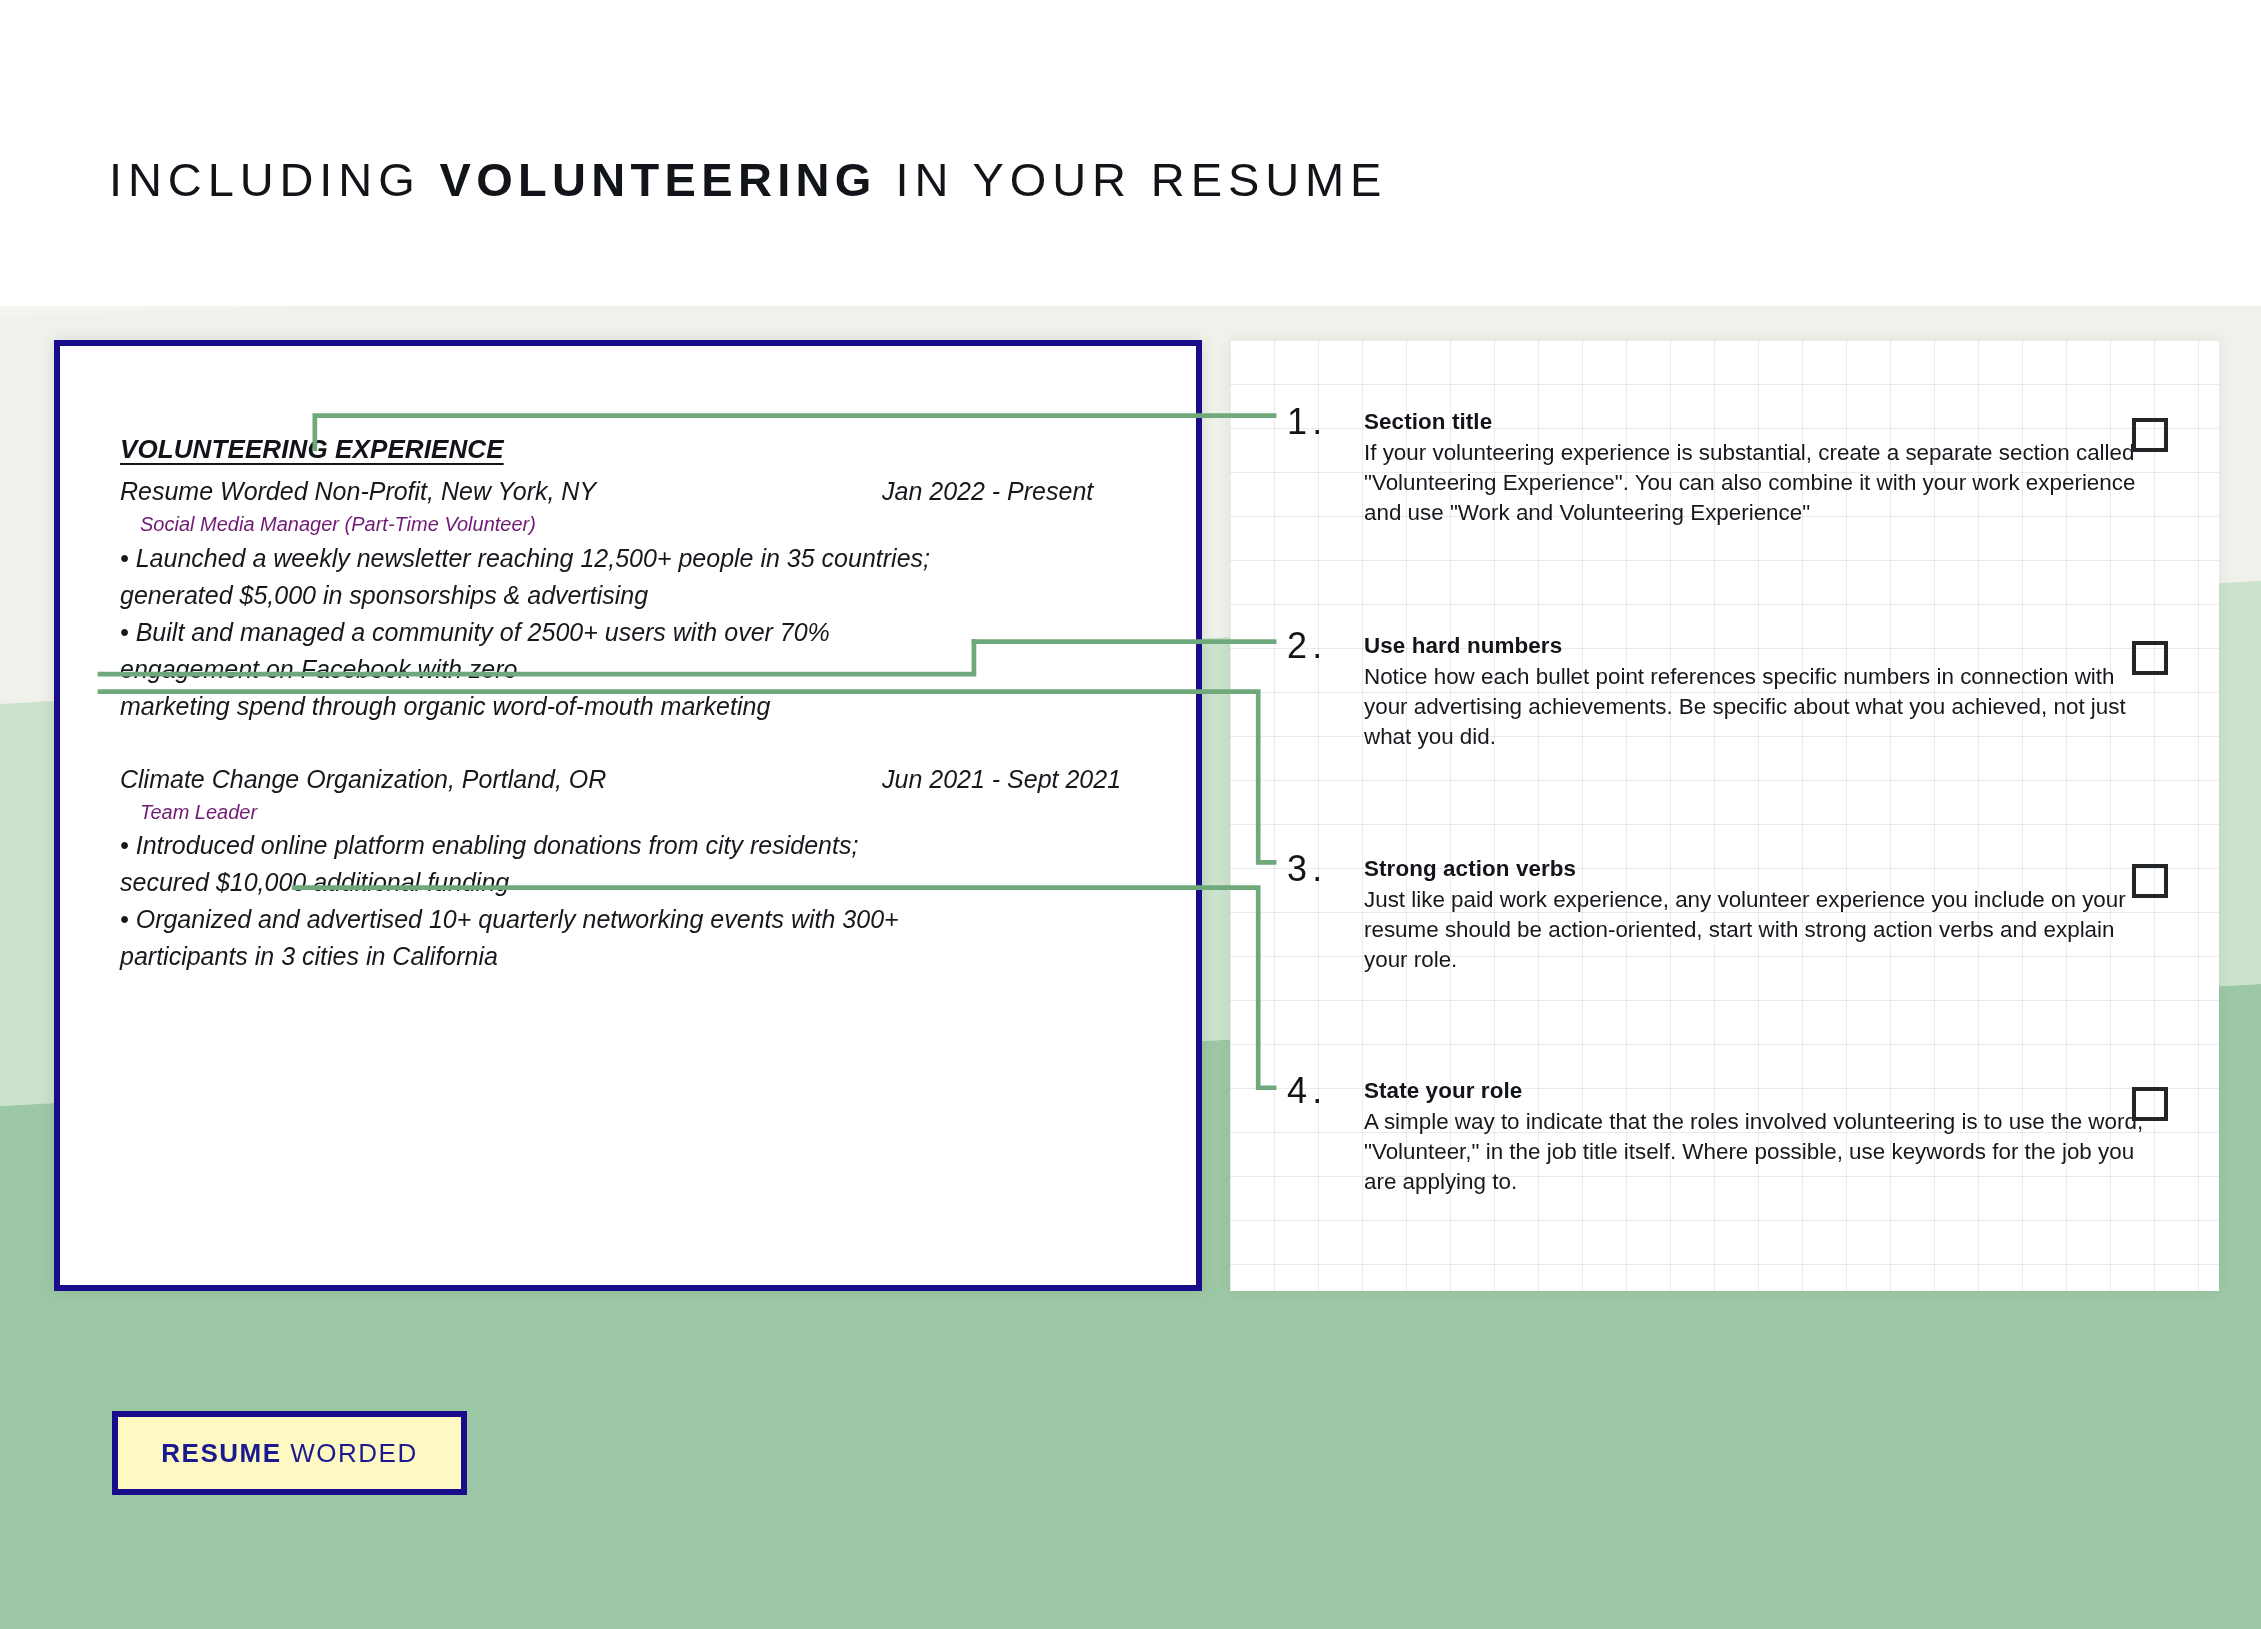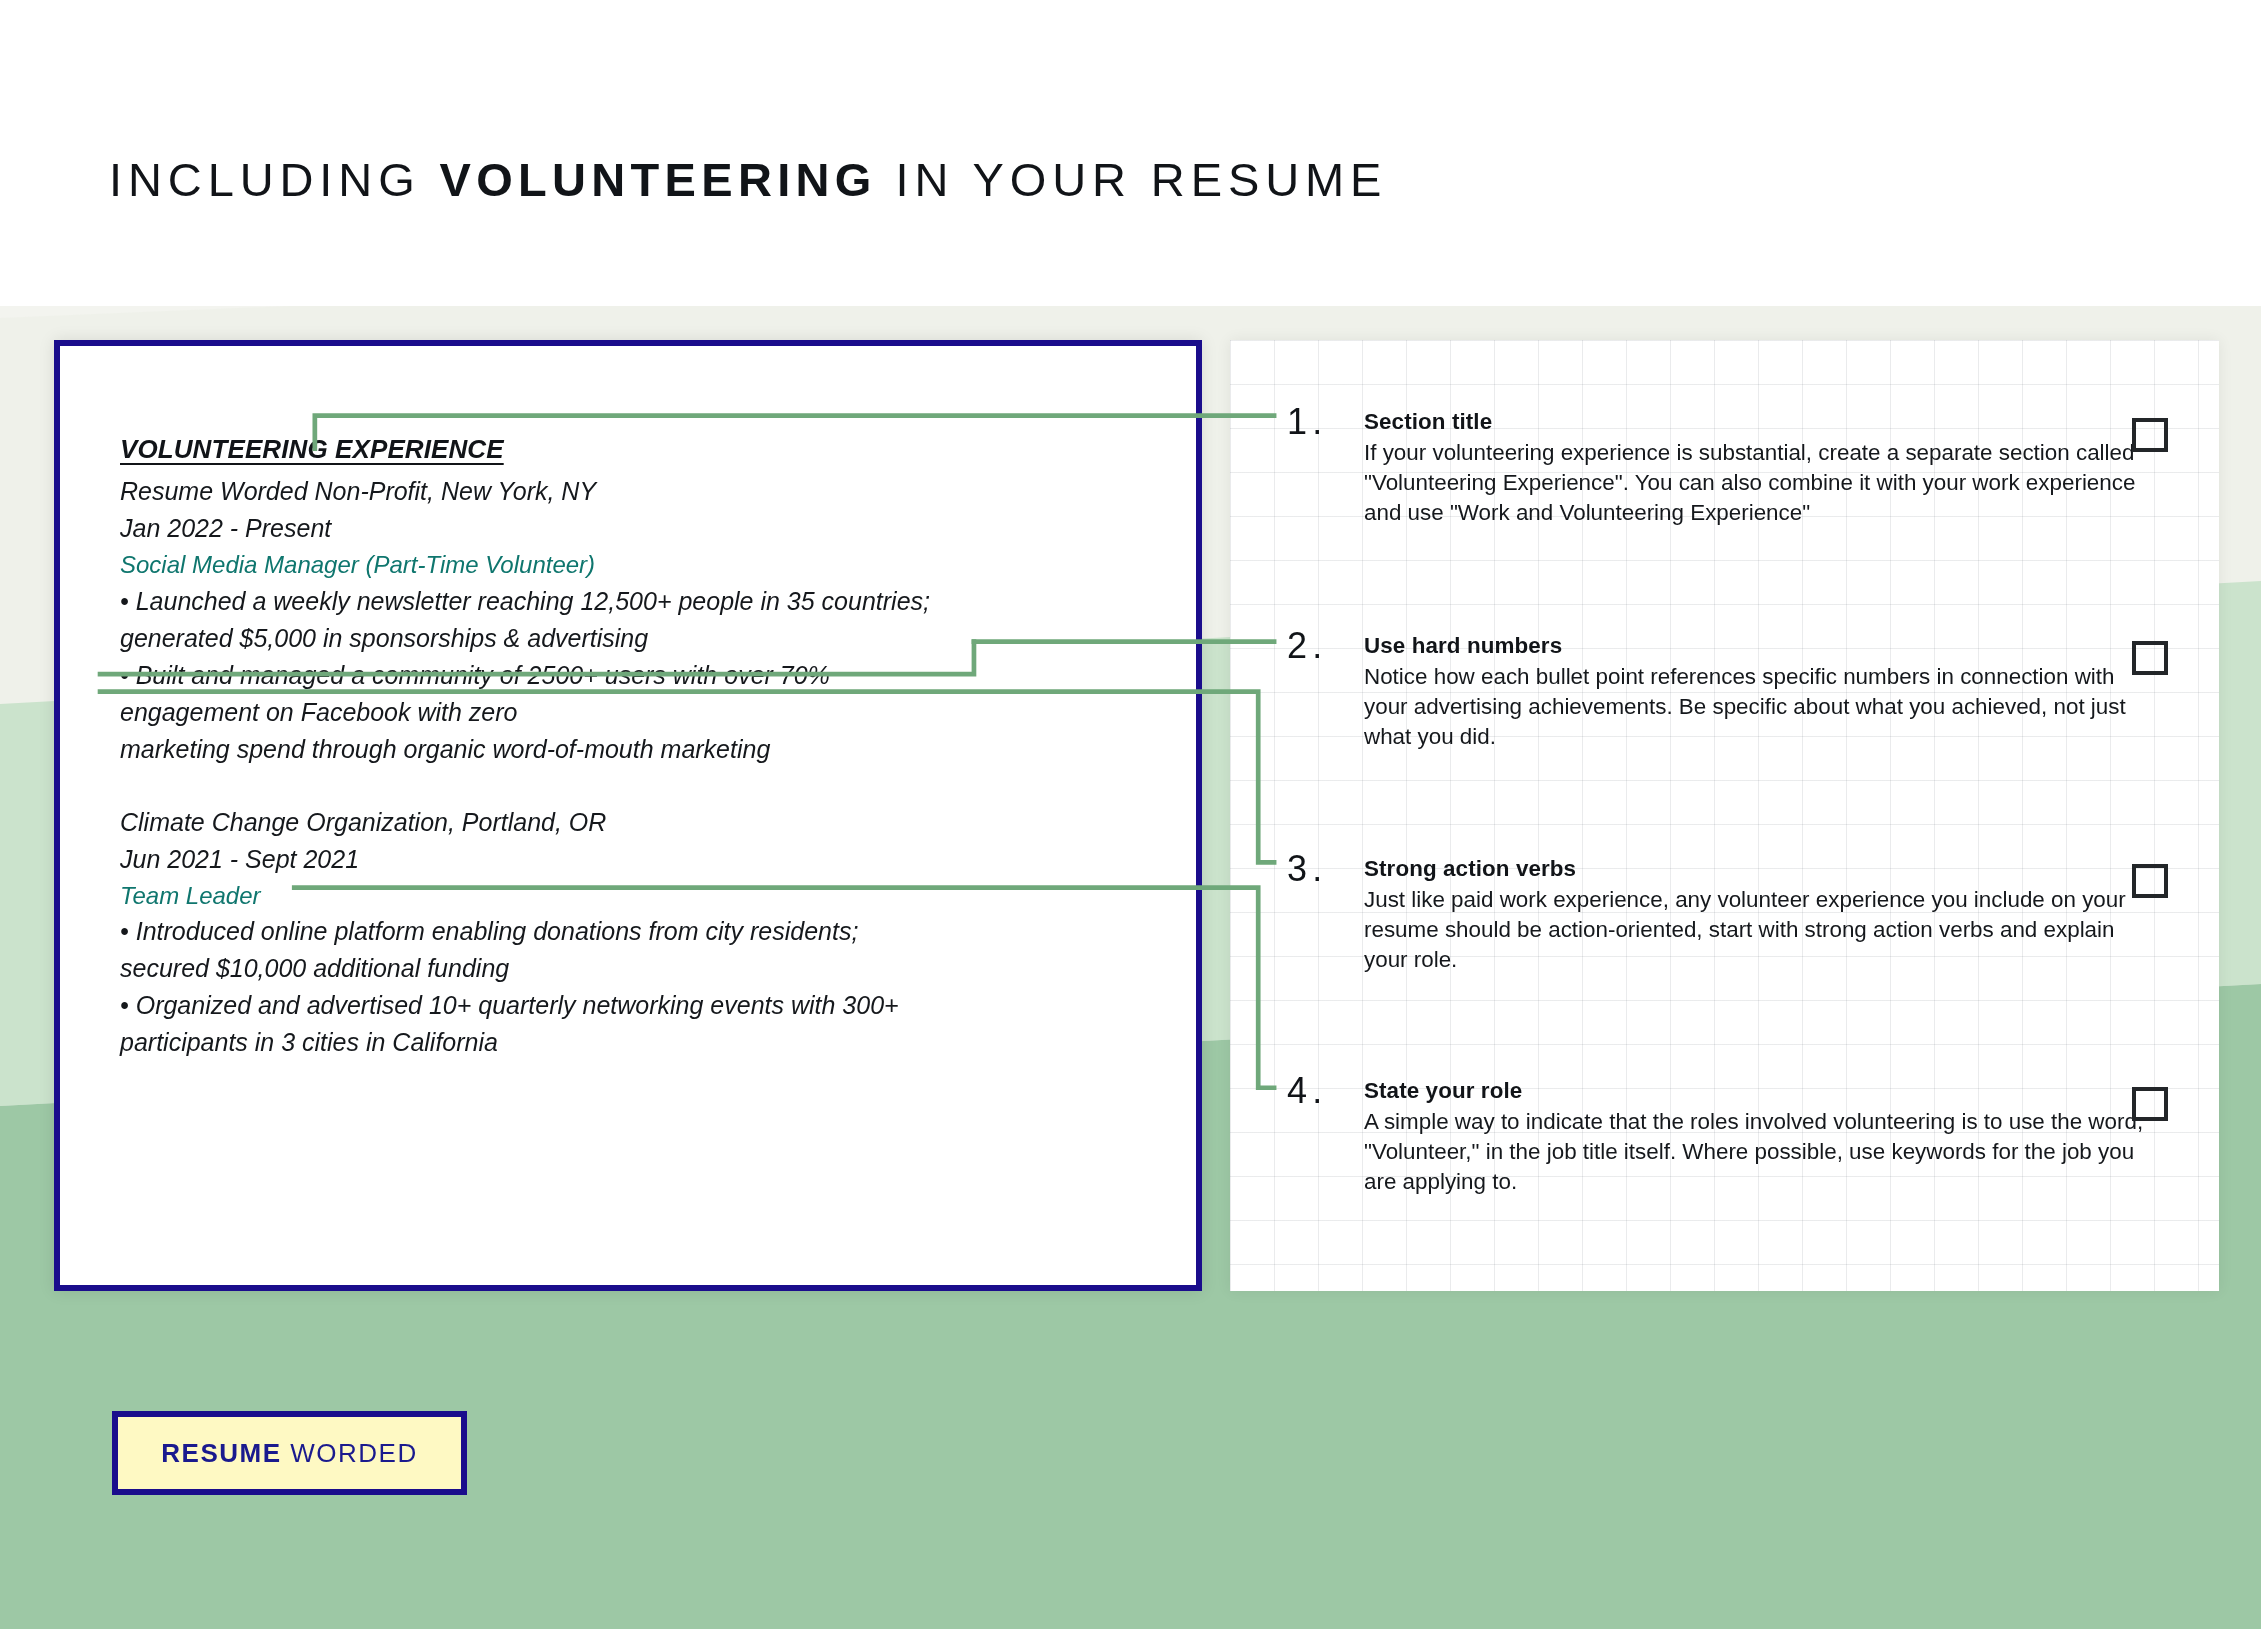--- a/index.html
+++ b/index.html
@@ -61,25 +61,25 @@
   #resume-inner{position:absolute;left:60px;top:88px;right:35px;font-style:italic;}
   .rs-head{
     font-size:26px;font-weight:700;color:#111418;
     text-decoration:underline;text-underline-offset:5.3px;
     text-decoration-thickness:2.4px;
     letter-spacing:0.1px;
     margin-bottom:8.2px;
   }
   .rs-row{
     display:flex;justify-content:flex-start;align-items:baseline;
-    font-size:25px;color:#15181c;line-height:1.48;font-weight:400;flex-direction:column;
+    font-size:25px;color:#15181c;line-height:1.48;font-weight:400;
   }
   .rs-row .org{width:762px;}
   .rs-row .dates{white-space:nowrap;}
-  .rs-line{font-size:24px;color:#0f766e;line-height:1.48;font-weight:400;}
+  .rs-line{font-size:20px;color:#701a75;line-height:1.48;font-weight:400;margin-left:20px;}
   .rs-bullet{font-size:25px;color:#15181c;line-height:1.48;font-weight:400;}
   .rs-gap{height:36px;}
 
   
   #tips-panel{
     position:absolute;left:1230px;top:340px;width:989px;height:951px;
     background:#ffffff;
     background-image:
       linear-gradient(to right, rgba(125,132,140,.16) 0.6px, transparent 0.6px),
       linear-gradient(to bottom, rgba(125,132,140,.16) 0.6px, transparent 0.6px);

